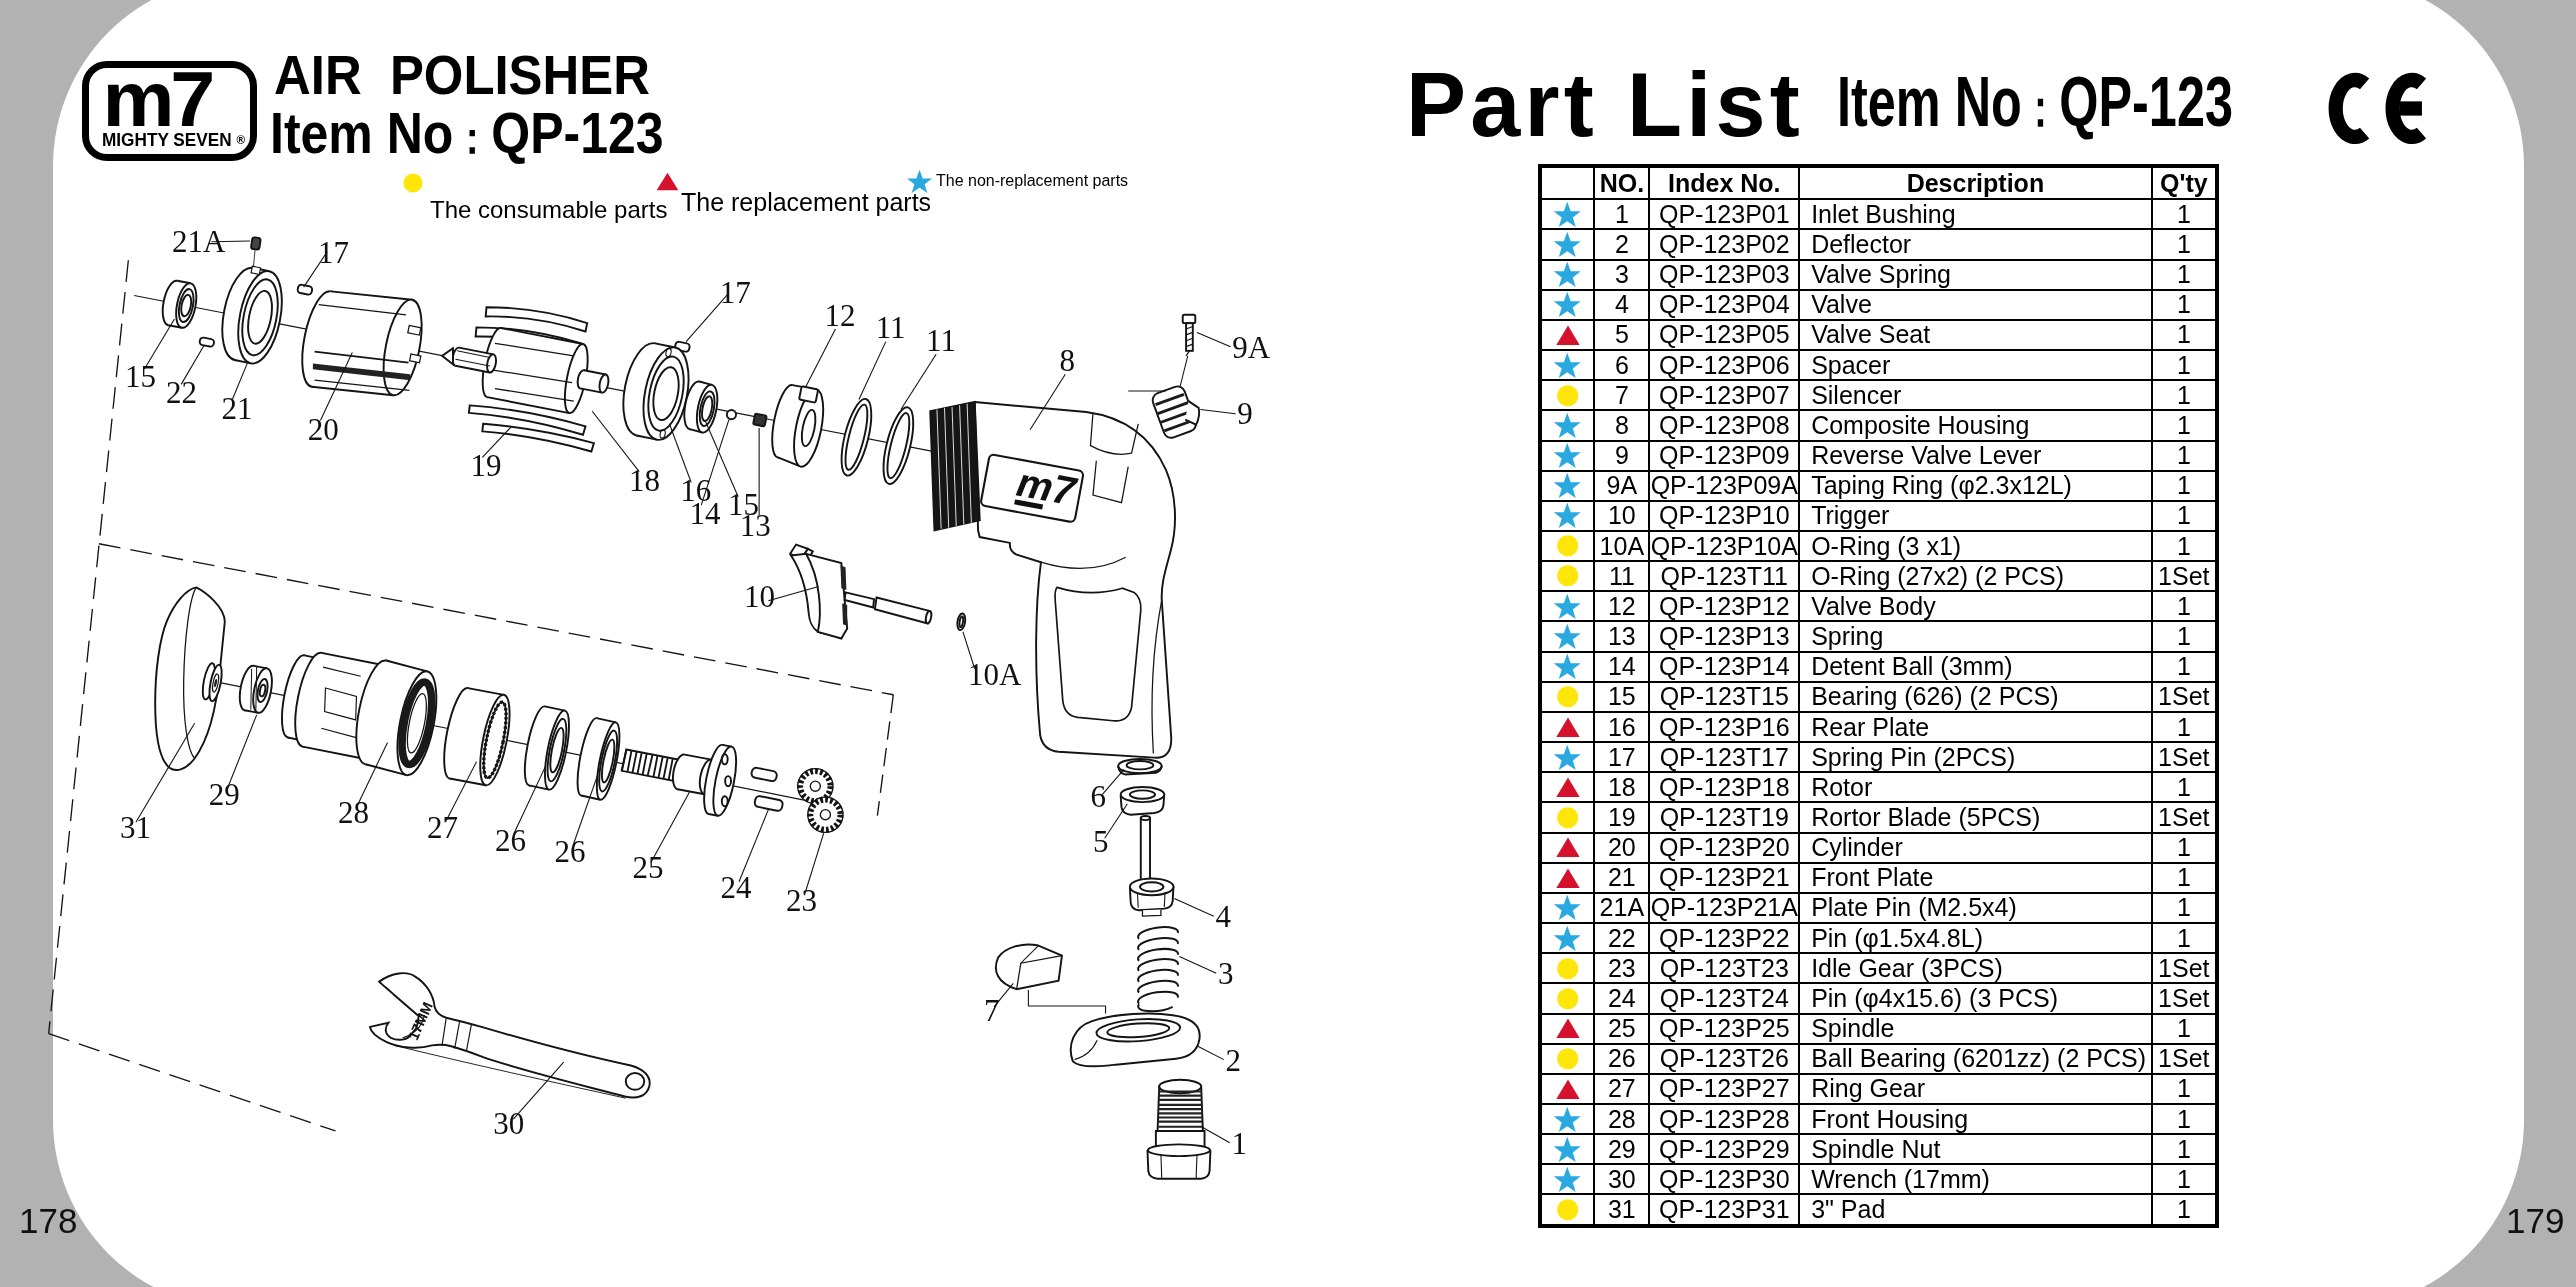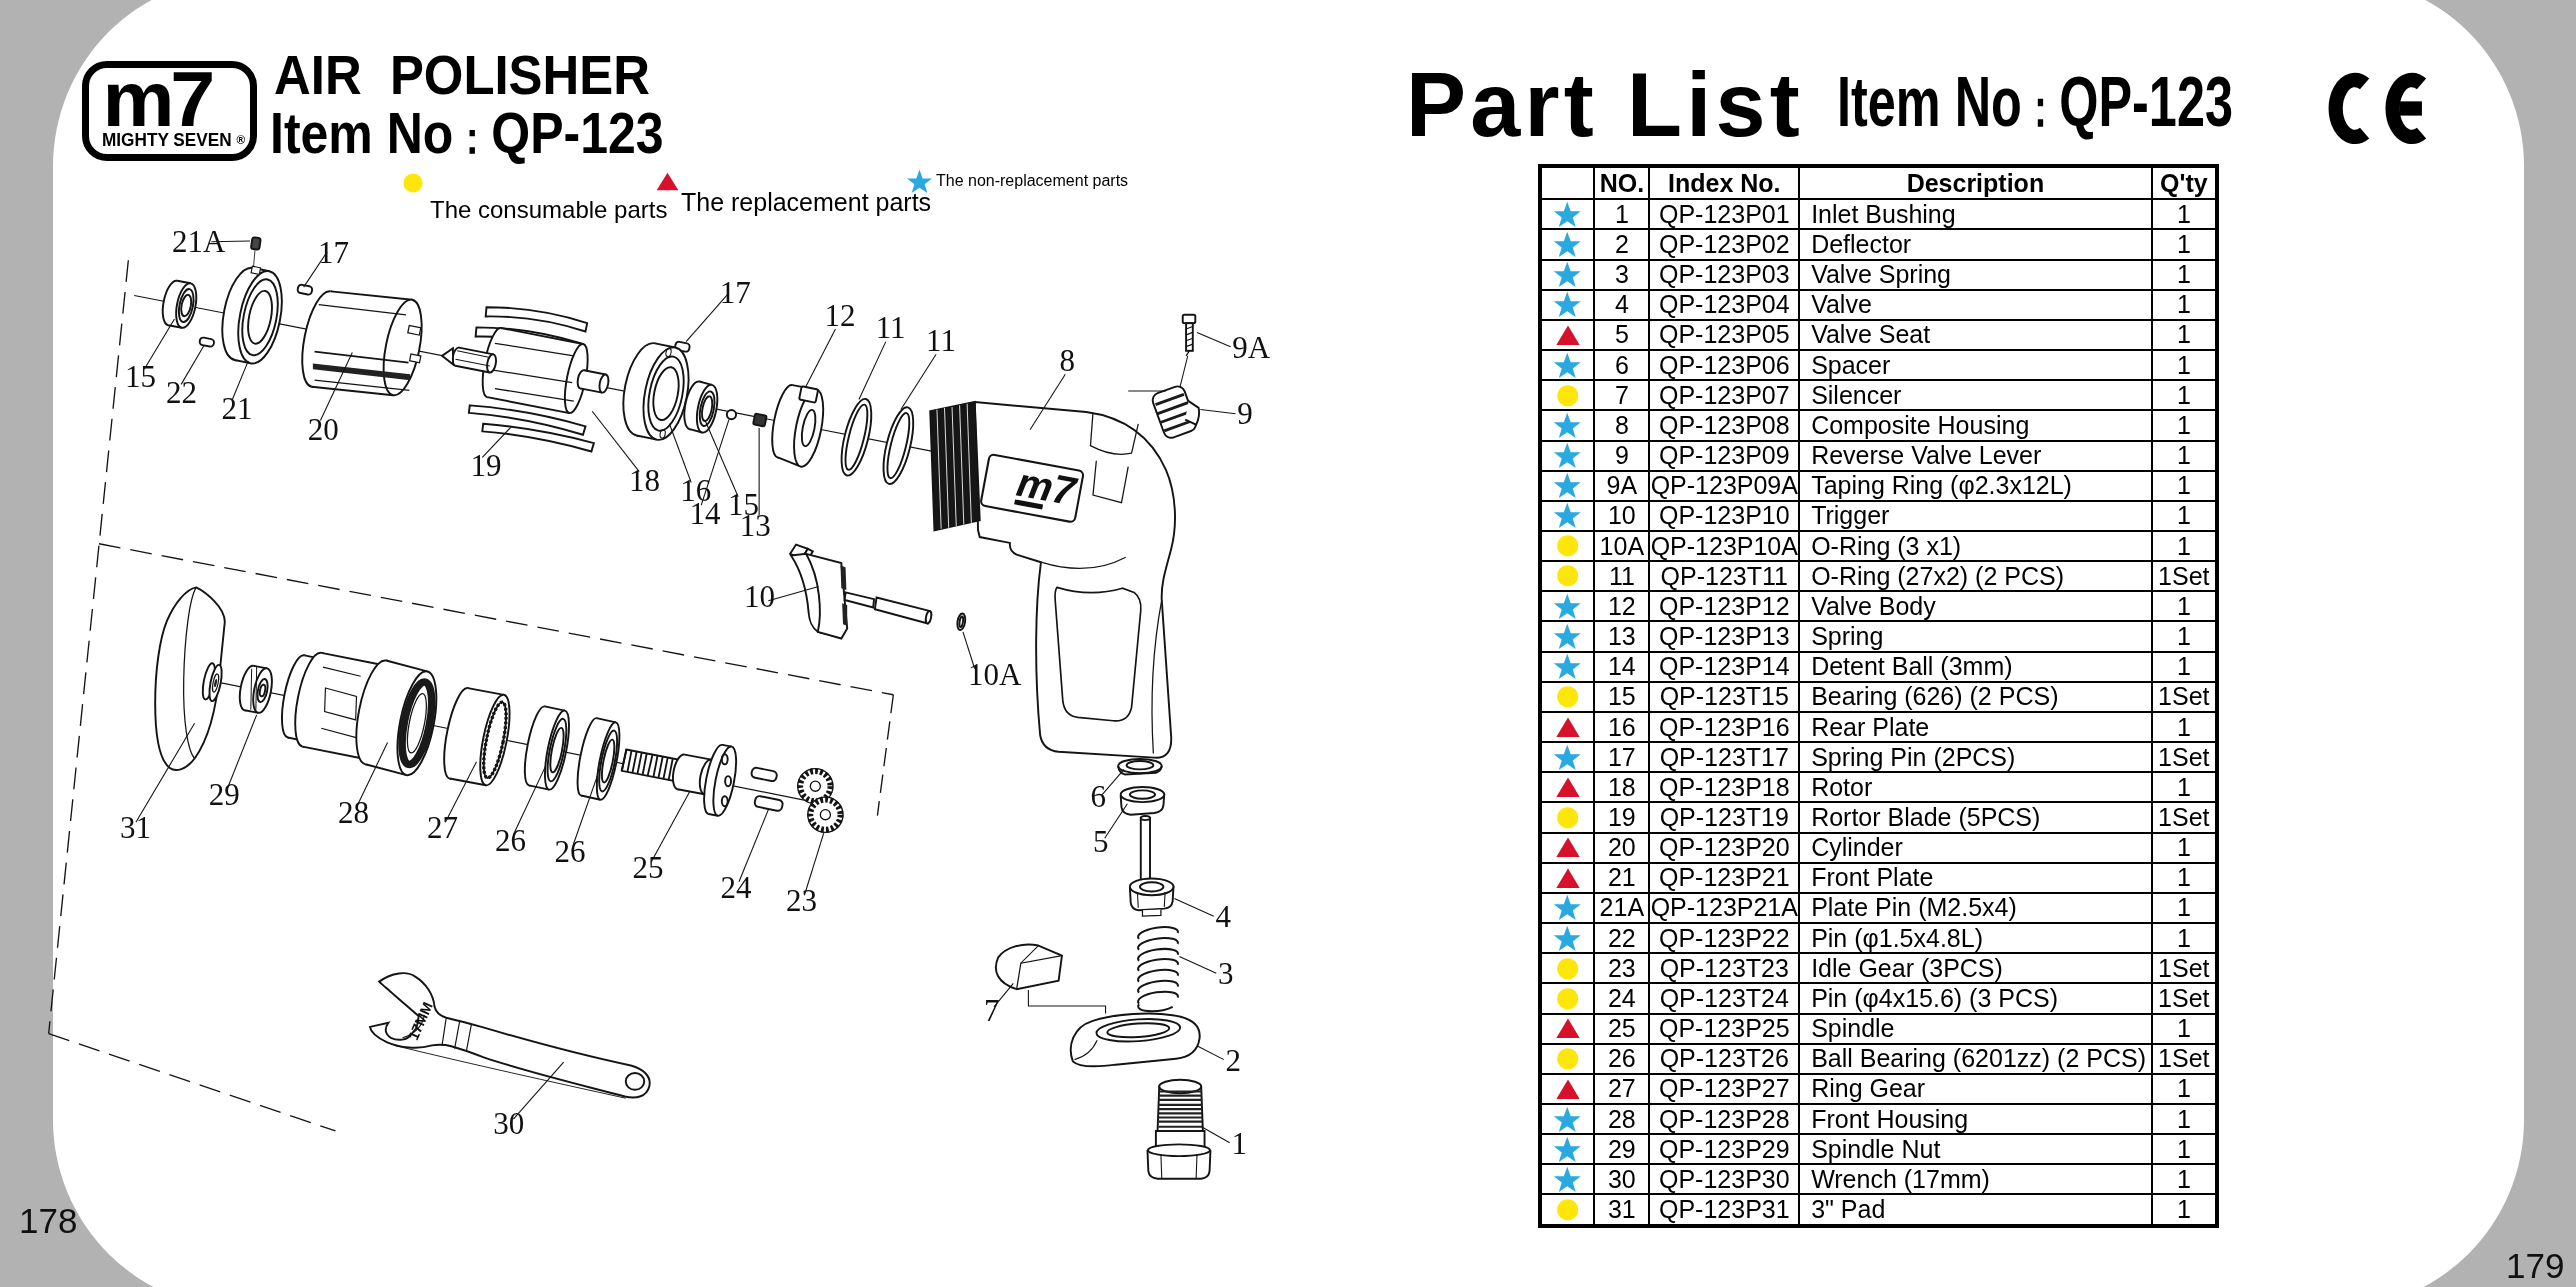--- a/index.html
+++ b/index.html
@@ -16,21 +16,21 @@
   table.parts td.d{text-align:left;padding-left:11px;}
   table.parts svg{display:block;margin:0 auto;}
 </style>
 </head>
 <body>
 
 <div class="abs" id="page"></div>
 
 <div class="abs pgnum" style="left:19px;top:1201px;">178</div>
 
-<div class="abs pgnum" style="left:2506px;top:1201px;margin-top:45px;">179</div>
+<div class="abs pgnum" style="left:2506px;top:1201px;">179</div>
 
 <div class="abs" style="left:82px;top:61px;width:161px;height:86px;border:7.5px solid #000;border-radius:25px;background:#fff;">
 
   <div class="abs" style="left:13.4px;top:-11.7px;width:136px;height:81px;font-weight:bold;font-size:81px;letter-spacing:-4.2px;transform:scaleY(0.95);transform-origin:top left;">m7</div>
 
   <div class="abs" style="left:13.4px;top:61px;font-weight:bold;font-size:18.5px;letter-spacing:0px;transform:scaleX(0.93);transform-origin:top left;white-space:nowrap;">MIGHTY SEVEN <span style="font-size:12.6px;vertical-align:1.7px;">®</span></div>
 </div>
 
 <div class="abs" style="left:274px;top:43px;font-weight:bold;font-size:55px;letter-spacing:0px;white-space:nowrap;transform:scaleX(0.925);transform-origin:left top;">AIR&nbsp;&nbsp;POLISHER</div>
 

